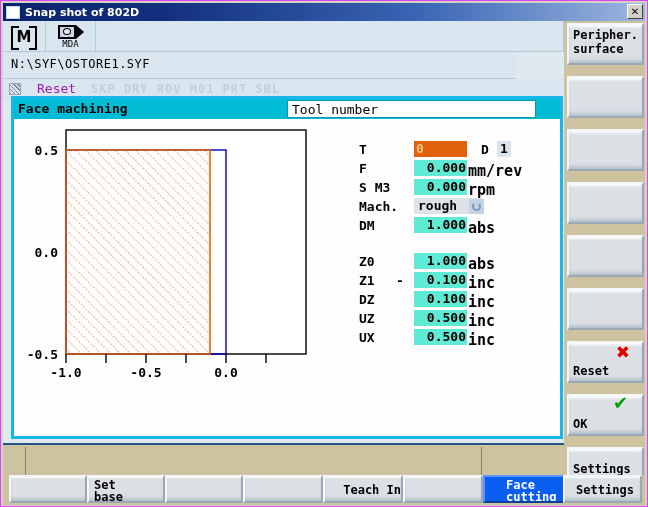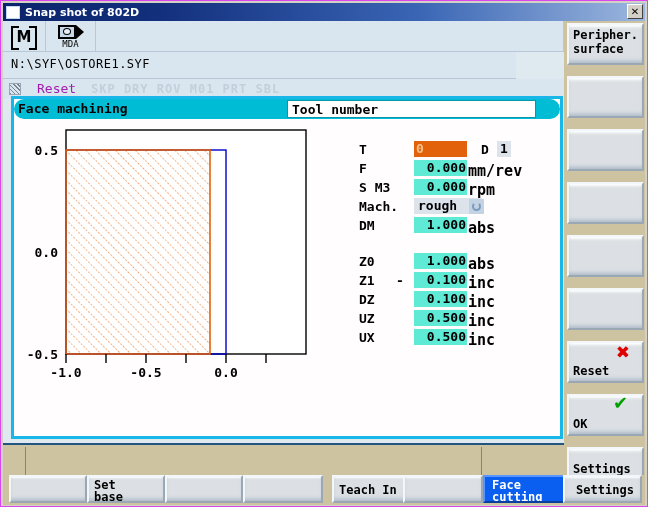--- a/index.html
+++ b/index.html
@@ -147,34 +147,33 @@
   
   .dialog {
     position: absolute; left: 8px; top: 75px;
     width: 552px; height: 343px;
     border: 3px solid #18b7e8;
     background: #ffffff;
   }
   .dlg-head {
     position: absolute; left: 0; top: 0; width: 546px; height: 20px;
     background: #00bcd4;
-    border-radius: 10px;
   }
   .dlg-title {
     position: absolute; left: 4px; top: 2px;
     font-size: 13px; font-weight: bold; color: #000;
     font-family: "DejaVu Sans Mono", monospace;
   }
   .dlg-subbox {
     position: absolute; left: 273px; top: 1px; width: 249px; height: 18px;
     background: #ffffff; border: 1px solid #0a96ad;
   }
   .dlg-subtitle {
     position: absolute; left: 4px; top: 1px;
-    font-size: 13px; font-weight: bold; color: #000;
+    font-size: 13px; font-weight: normal; color: #000;
     font-family: "DejaVu Sans Mono", monospace;
   }
   .dlg-body {
     position: absolute; left: 0; top: 20px; width: 546px; height: 317px;
     background: #fffdfd;
   }
 
   
   .chart { position: absolute; left: 0; top: 0; width: 310px; height: 290px; }
   .chart svg { display:block; }
@@ -502,29 +501,29 @@
       </div>
 
       <div class="hkey" style="left:162px;width:78px;">
         <span></span>
       </div>
 
       <div class="hkey" style="left:240px;width:80px;">
         <span></span>
       </div>
 
-      <div class="hkey" style="left:320px;width:80px;justify-content:flex-start;margin-left:9px;">
+      <div class="hkey" style="left:320px;width:80px;justify-content:flex-end;">
         <span>Teach In</span>
       </div>
 
       <div class="hkey" style="left:400px;width:80px;">
         <span></span>
       </div>
 
-      <div class="hkey active" style="left:480px;width:84px;display:block;padding-left:7px;padding-top:2px;">
+      <div class="hkey active" style="left:480px;width:84px;display:block;padding-left:21px;padding-top:2px;">
         <div>Face</div>
         <div>cutting</div>
       </div>
 
       <div class="hkey" style="left:560px;width:79px;justify-content:center;">
         <span>Settings</span>
       </div>
     </div>
 
   </div>

